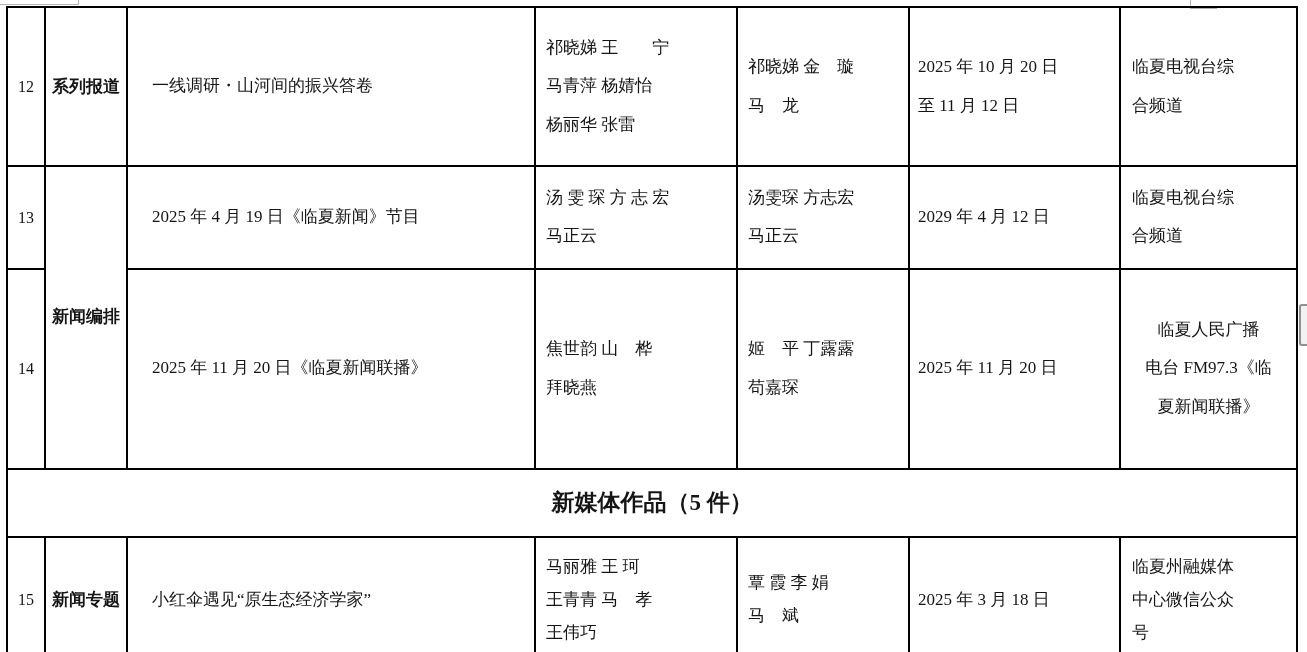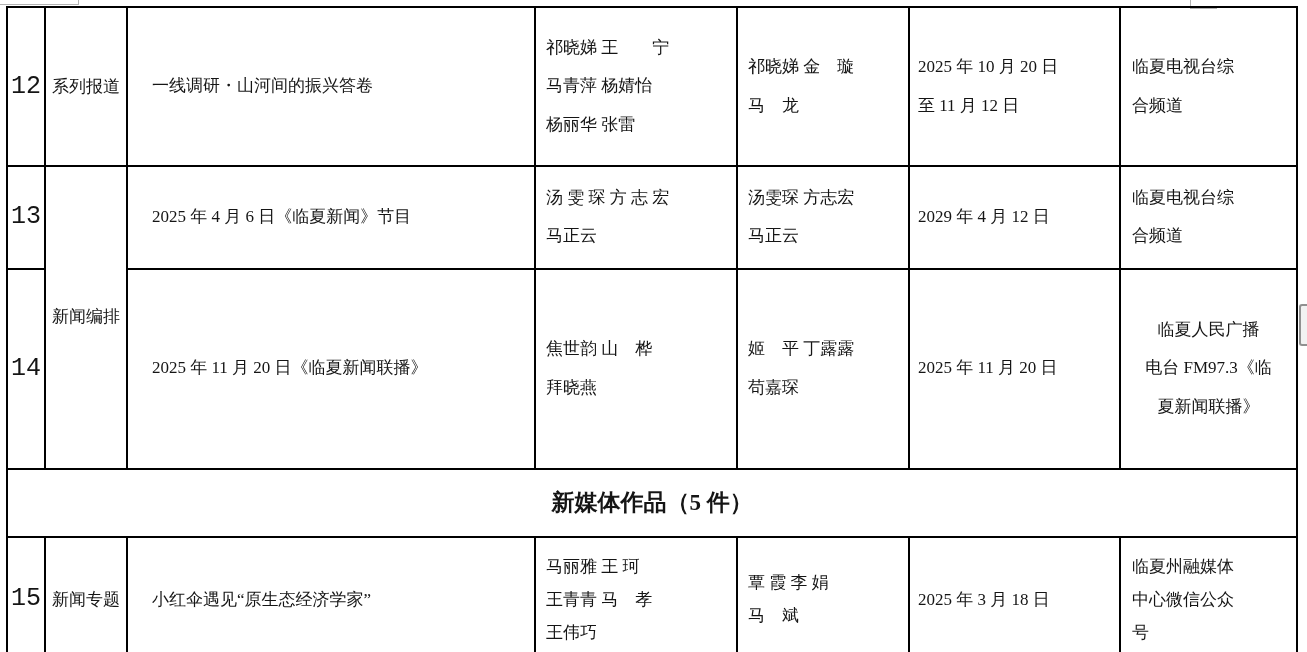--- a/index.html
+++ b/index.html
@@ -22,28 +22,27 @@
     border:2px solid #000000;
     vertical-align:middle;
     white-space:pre-line;
     font-size:17px;
     line-height:2.25;
     padding:0 10px;
     overflow:hidden;
   }
   td.num {
     text-align:center;
-    font-size:25px;
+    font-size:16px;
     padding:13px 2px;
     line-height:1.2;
-    font-family:Liberation Mono, monospace;
   }
   td.cat {
     text-align:center;
-    font-weight:normal;
+    font-weight:bold;
     padding:0 4px;
     line-height:2.1;
   }
   td.title { padding:0 24px; }
   td.names { padding:0 10px; }
   td.date  { padding:12px 8px;margin-left:7px; }
   td.platform { padding:12px 11px; }
   td.center { text-align:center; padding:0 20px; }
   td.section {
     text-align:center;
@@ -104,21 +103,21 @@
 马　龙</td>
       <td class="date">2025 年 10 月 20 日
 至 11 月 12 日</td>
       <td class="platform">临夏电视台综
 合频道</td>
     </tr>
 
     <tr style="height:100px;">
       <td class="num">13</td>
       <td class="cat" rowspan="2">新闻编排</td>
-      <td class="title">2025 年 4 月 6 日《临夏新闻》节目</td>
+      <td class="title">2025 年 4 月 19 日《临夏新闻》节目</td>
       <td class="names">汤 雯 琛 方 志 宏
 马正云</td>
       <td class="names">汤雯琛 方志宏
 马正云</td>
       <td class="date">2029 年 4 月 12 日</td>
       <td class="platform">临夏电视台综
 合频道</td>
     </tr>
 
     <tr style="height:200px;">

